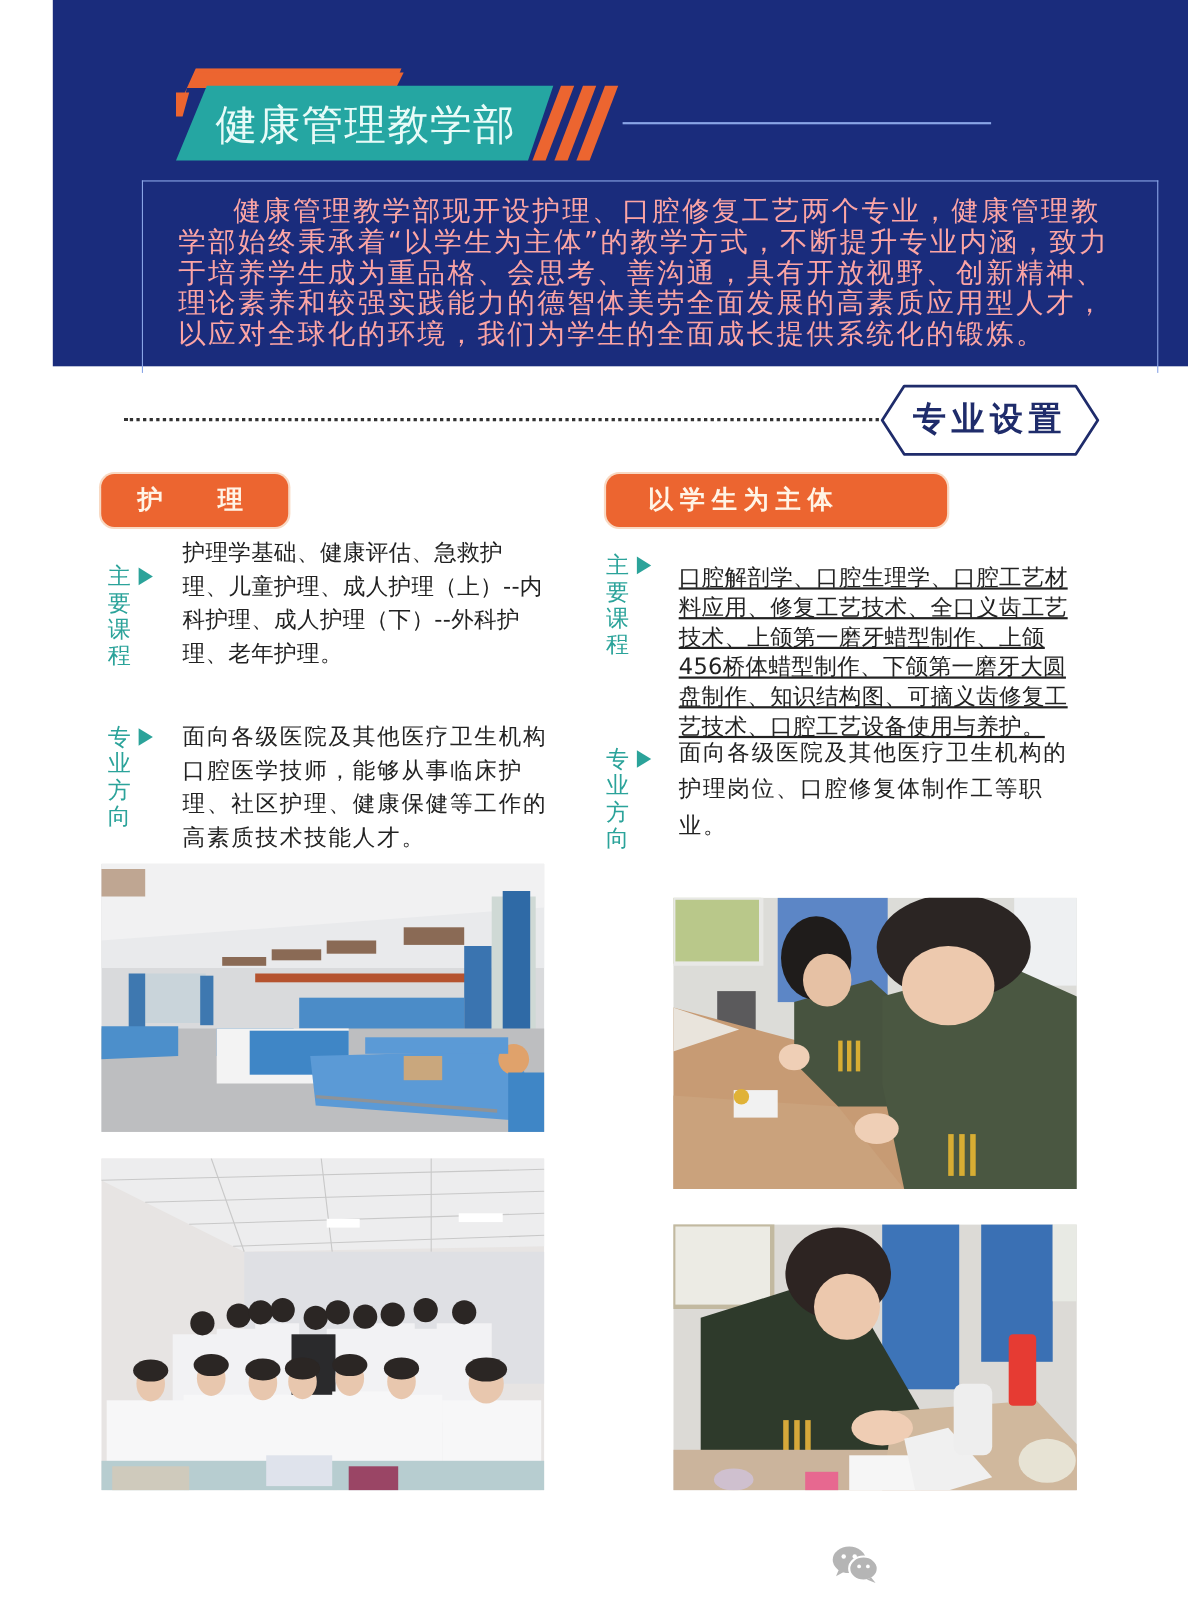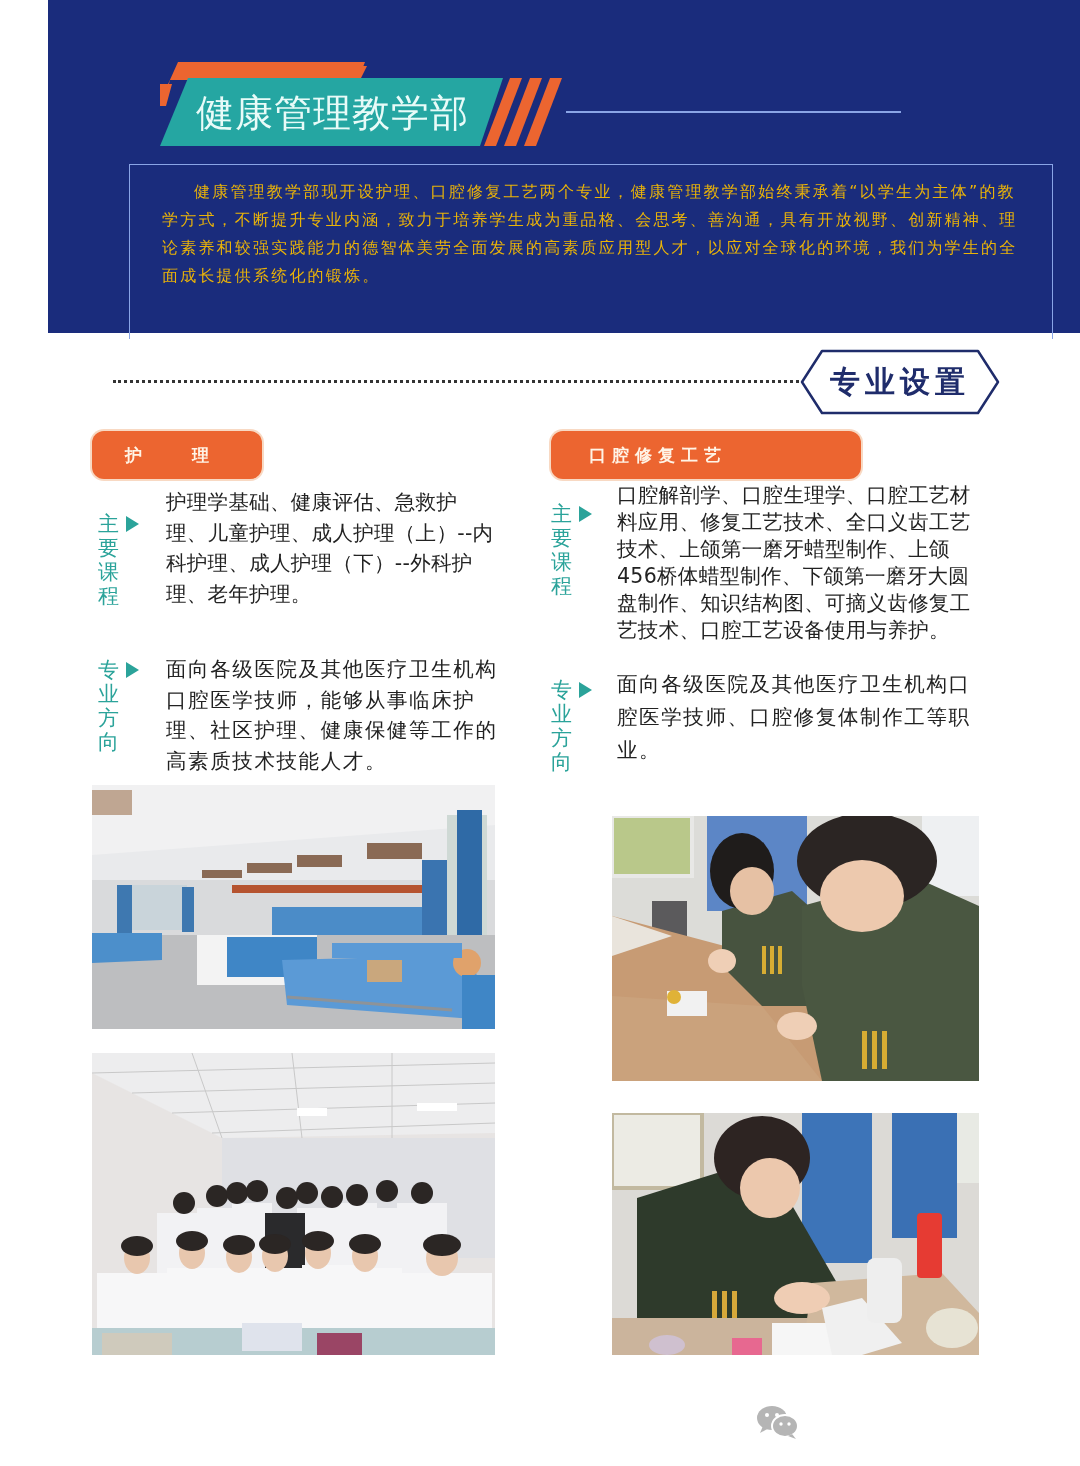--- a/index.html
+++ b/index.html
@@ -6,42 +6,42 @@
   html, body { width: 1080px; height: 1466px; background: #ffffff; overflow: hidden; }
   body { position: relative; font-family: "DejaVu Sans", "Liberation Sans", sans-serif; }
 
   
   .header { position: absolute; left: 0; top: 0; width: 1080px; height: 333px; background: #1a2c7c; margin-left: 48px; }
   .title-banner { position: absolute; left: 112px; top: 62px; width: 420px; height: 88px; }
   .title-banner svg { position: absolute; left: 0; top: 0; }
   .title-text { position: absolute; left: 148px; top: 88px; font-size: 38px; color: #e8fbf8; letter-spacing: 1px; line-height: 50px; white-space: nowrap; }
   .header-rule { position: absolute; left: 518px; top: 111px; width: 335px; height: 2px; background: #8aa5e6; }
   .intro-box { position: absolute; left: 81px; top: 164px; width: 924px; height: 175px; border: 1.5px solid #8aa5e6; border-bottom: none; }
-  .intro-text { position: absolute; left: 114px; top: 178px; width: 860px; font-size: 16px; line-height: 28px; color: #eab308; letter-spacing: 2.2px; text-indent: 2em; }
+  .intro-text { position: absolute; left: 114px; top: 178px; width: 860px; font-size: 25px; line-height: 28px; color: #fca5a5; letter-spacing: 2.2px; text-indent: 2em; }
 
   
   .dotted-line { position: absolute; left: 113px; top: 380px; width: 692px; height: 0; border-top: 3px dotted #333; }
   .section-badge { position: absolute; left: 800px; top: 349px; width: 200px; height: 66px; text-decoration: underline; }
   .section-badge svg { position: absolute; left: 0; top: 0; }
   .section-badge-label { position: absolute; left: 0; top: 0; width: 200px; height: 66px; line-height: 66px; text-align: center; font-size: 30px; font-weight: bold; color: #1f2c6b; letter-spacing: 5px; }
 
   
-  .major-pill { position: absolute; height: 48px; border-radius: 12px; background: #ec6530; color: #fff4e6; font-size: 17px; font-weight: bold; line-height: 48px; box-shadow: 0 0 0 2px #f8d9c3; }
+  .major-pill { position: absolute; height: 48px; border-radius: 12px; background: #ec6530; color: #fff4e6; font-size: 23px; font-weight: bold; line-height: 48px; box-shadow: 0 0 0 2px #f8d9c3; }
   .pill-nursing { left: 92px; top: 431px; width: 170px; padding-left: 33px; letter-spacing: 2px; }
   .pill-nursing .gap { display: inline-block; width: 48px; }
   .pill-dental { left: 551px; top: 431px; width: 310px; padding-left: 38px; letter-spacing: 6px; }
 
   .side-label { position: absolute; width: 30px; font-size: 21px; line-height: 24px; color: #2ba39a; }
   .side-label span.ch { display: block; }
   .side-arrow { position: absolute; width: 0; height: 0; border-top: 8px solid transparent; border-bottom: 8px solid transparent; border-left: 13px solid #2ba39a; }
 
   .body-text { position: absolute; font-size: 20.5px; color: #222; letter-spacing: 0.3px; }
   .nursing-courses { left: 166px; top: 487px; width: 332px; line-height: 30.5px; }
   .nursing-direction { left: 166px; top: 654px; width: 332px; line-height: 30.5px; letter-spacing: 1.6px; }
-  .dental-courses { left: 617px; top: 482px; width: 372px; line-height: 27px; }
+  .dental-courses { left: 617px; top: 512px; width: 372px; line-height: 27px; text-decoration: underline; }
   .dental-direction { left: 617px; top: 668px; width: 372px; line-height: 33px; letter-spacing: 1.6px; }
 
   
   .photo { position: absolute; overflow: hidden; }
   .photo svg { display: block; width: 100%; height: 100%; }
   .photo-ward { left: 92px; top: 785px; width: 403px; height: 244px; }
   .photo-group { left: 92px; top: 1053px; width: 403px; height: 302px; }
   .photo-dental1 { left: 612px; top: 816px; width: 367px; height: 265px; }
   .photo-dental2 { left: 612px; top: 1113px; width: 367px; height: 242px; }
 
@@ -197,39 +197,39 @@
         <ellipse cx="273" cy="191" rx="16" ry="10"></ellipse>
       <ellipse cx="350" cy="192" rx="19" ry="11"></ellipse>
     </g>
     <rect x="0" y="275" width="403" height="27" fill="#b7cdd0"></rect>
     <rect x="150" y="270" width="60" height="28" fill="#dfe3ec"></rect>
     <rect x="225" y="280" width="45" height="22" fill="#9a4565"></rect>
     <rect x="10" y="280" width="70" height="22" fill="#cfcabc"></rect>
   </svg>
 </div>
 
-<div class="major-pill pill-dental">口腔修复工艺</div>
+<div class="major-pill pill-dental">以学生为主体</div>
 
 <div class="side-label" style="left:551px; top:502px;">
   <span class="ch">主</span>
     <span class="ch">要</span>
     <span class="ch">课</span>
     <span class="ch">程</span>
 </div>
 <div class="side-arrow" style="left:579px; top:506px;"></div>
 <div class="body-text dental-courses">口腔解剖学、口腔生理学、口腔工艺材料应用、修复工艺技术、全口义齿工艺技术、上颌第一磨牙蜡型制作、上颌456桥体蜡型制作、下颌第一磨牙大圆盘制作、知识结构图、可摘义齿修复工艺技术、口腔工艺设备使用与养护。</div>
 
 <div class="side-label" style="left:551px; top:678px;">
   <span class="ch">专</span>
     <span class="ch">业</span>
     <span class="ch">方</span>
     <span class="ch">向</span>
 </div>
 <div class="side-arrow" style="left:579px; top:682px;"></div>
-<div class="body-text dental-direction">面向各级医院及其他医疗卫生机构口腔医学技师、口腔修复体制作工等职业。</div>
+<div class="body-text dental-direction">面向各级医院及其他医疗卫生机构的护理岗位、口腔修复体制作工等职业。</div>
 
 <div class="photo photo-dental1">
   <svg viewBox="0 0 367 265" preserveAspectRatio="none">
     <rect width="367" height="265" fill="#dcdcd8"></rect>
     <rect x="0" y="0" width="80" height="60" fill="#b9c88a"></rect>
     <rect x="0" y="0" width="80" height="60" fill="none" stroke="#e8e8e6" stroke-width="4"></rect>
     <rect x="95" y="0" width="100" height="95" fill="#5c86c6"></rect>
     <rect x="310" y="0" width="57" height="80" fill="#eef0f2"></rect>
     <rect x="40" y="85" width="35" height="45" fill="#5b5a5c"></rect>
     <polygon points="0,100 150,140 310,265 0,265" fill="#c79b74"></polygon>

